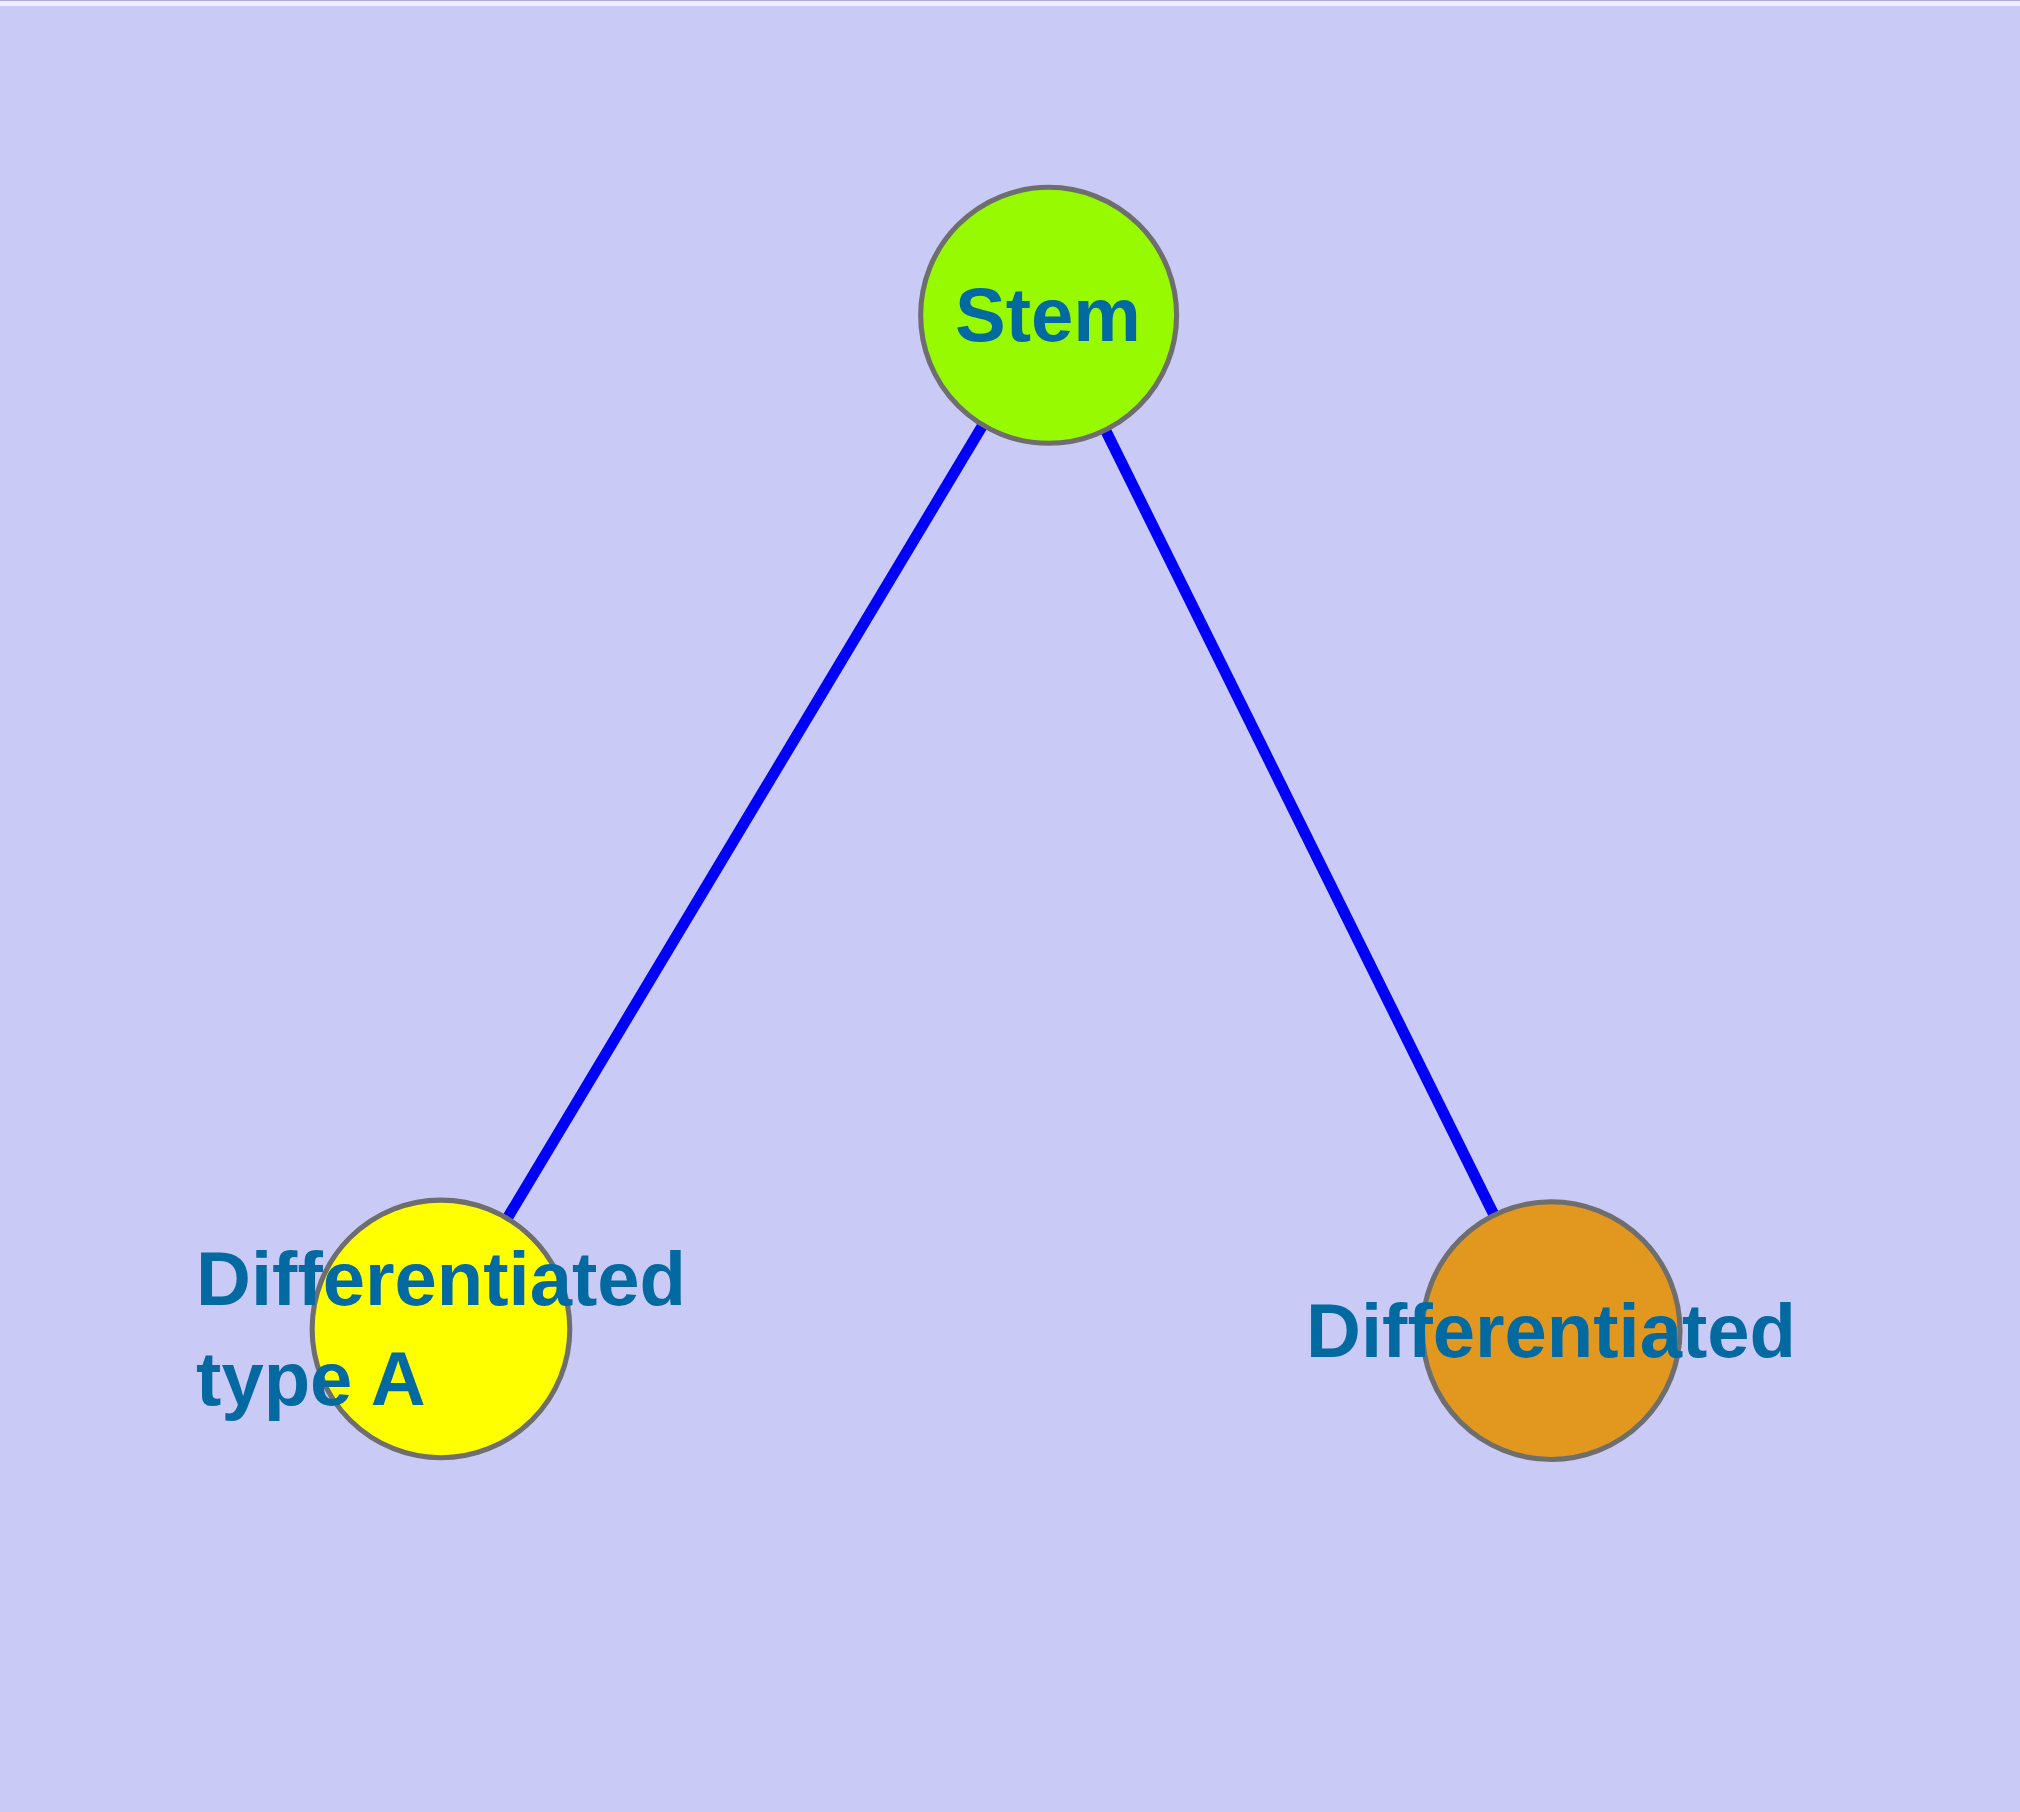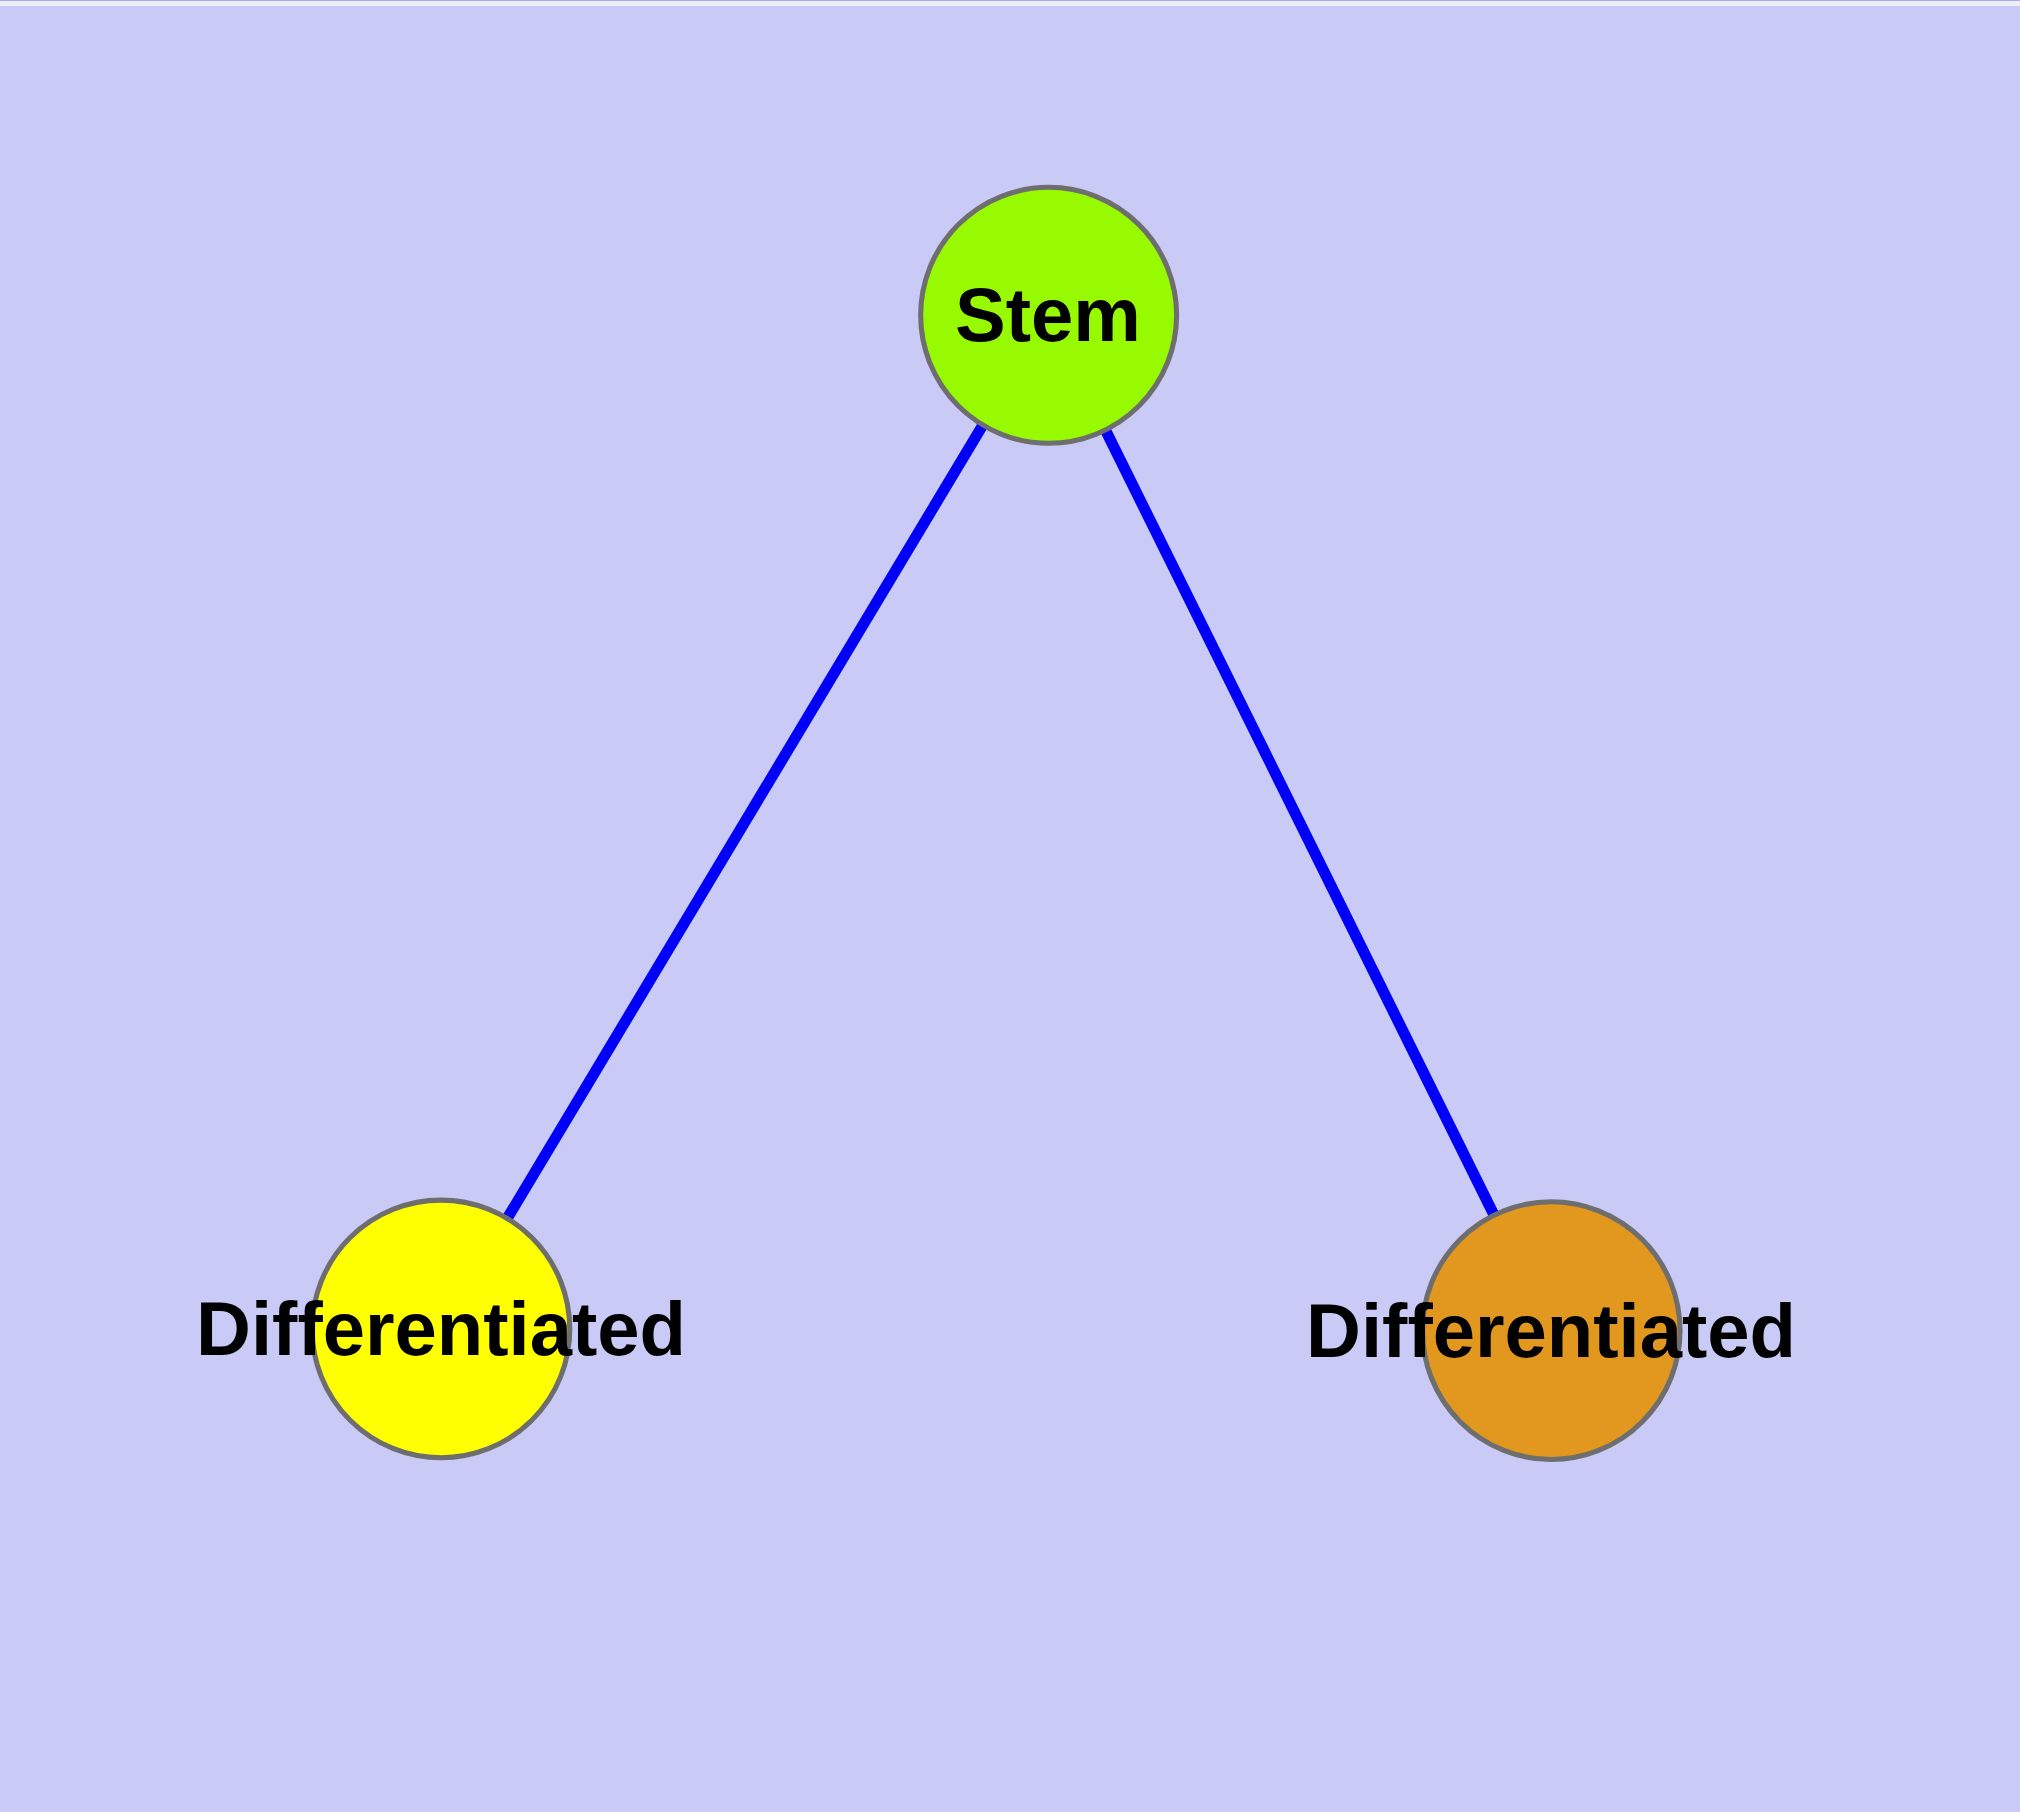--- a/index.html
+++ b/index.html
@@ -35,21 +35,21 @@
     fill: none;
   }
   .node-circle {
     stroke: #6E6E6E;
     stroke-width: 6px;
   }
   .node-label {
     position: absolute;
     transform: translate(-50%, -50%);
     text-align: left;
-    color: #000000;
+    color: #0369a1;
     font-weight: bold;
     font-size: 76px;
     line-height: 100px;
     white-space: nowrap;
   }
   .label-line { display: block; }
 </style>
 </head>
 <body>
 
@@ -66,20 +66,21 @@
     <circle class="node-circle" cx="520" cy="1568" r="152" fill="#FFFF00"></circle>
     <circle class="node-circle" cx="1830" cy="1570" r="152" fill="#E2981F"></circle>
   </svg>
 
   <div class="node-label" style="left: 1048px; top: 315px;">
     <span class="label-line">Stem</span>
   </div>
 
   <div class="node-label" style="left: 441px; top: 1329px;">
     <span class="label-line">Differentiated</span>
+    <span class="label-line">type A</span>
   </div>
 
   <div class="node-label" style="left: 1551px; top: 1331px;">
     <span class="label-line">Differentiated</span>
   </div>
 
 </div>
 
 
 </body></html>

